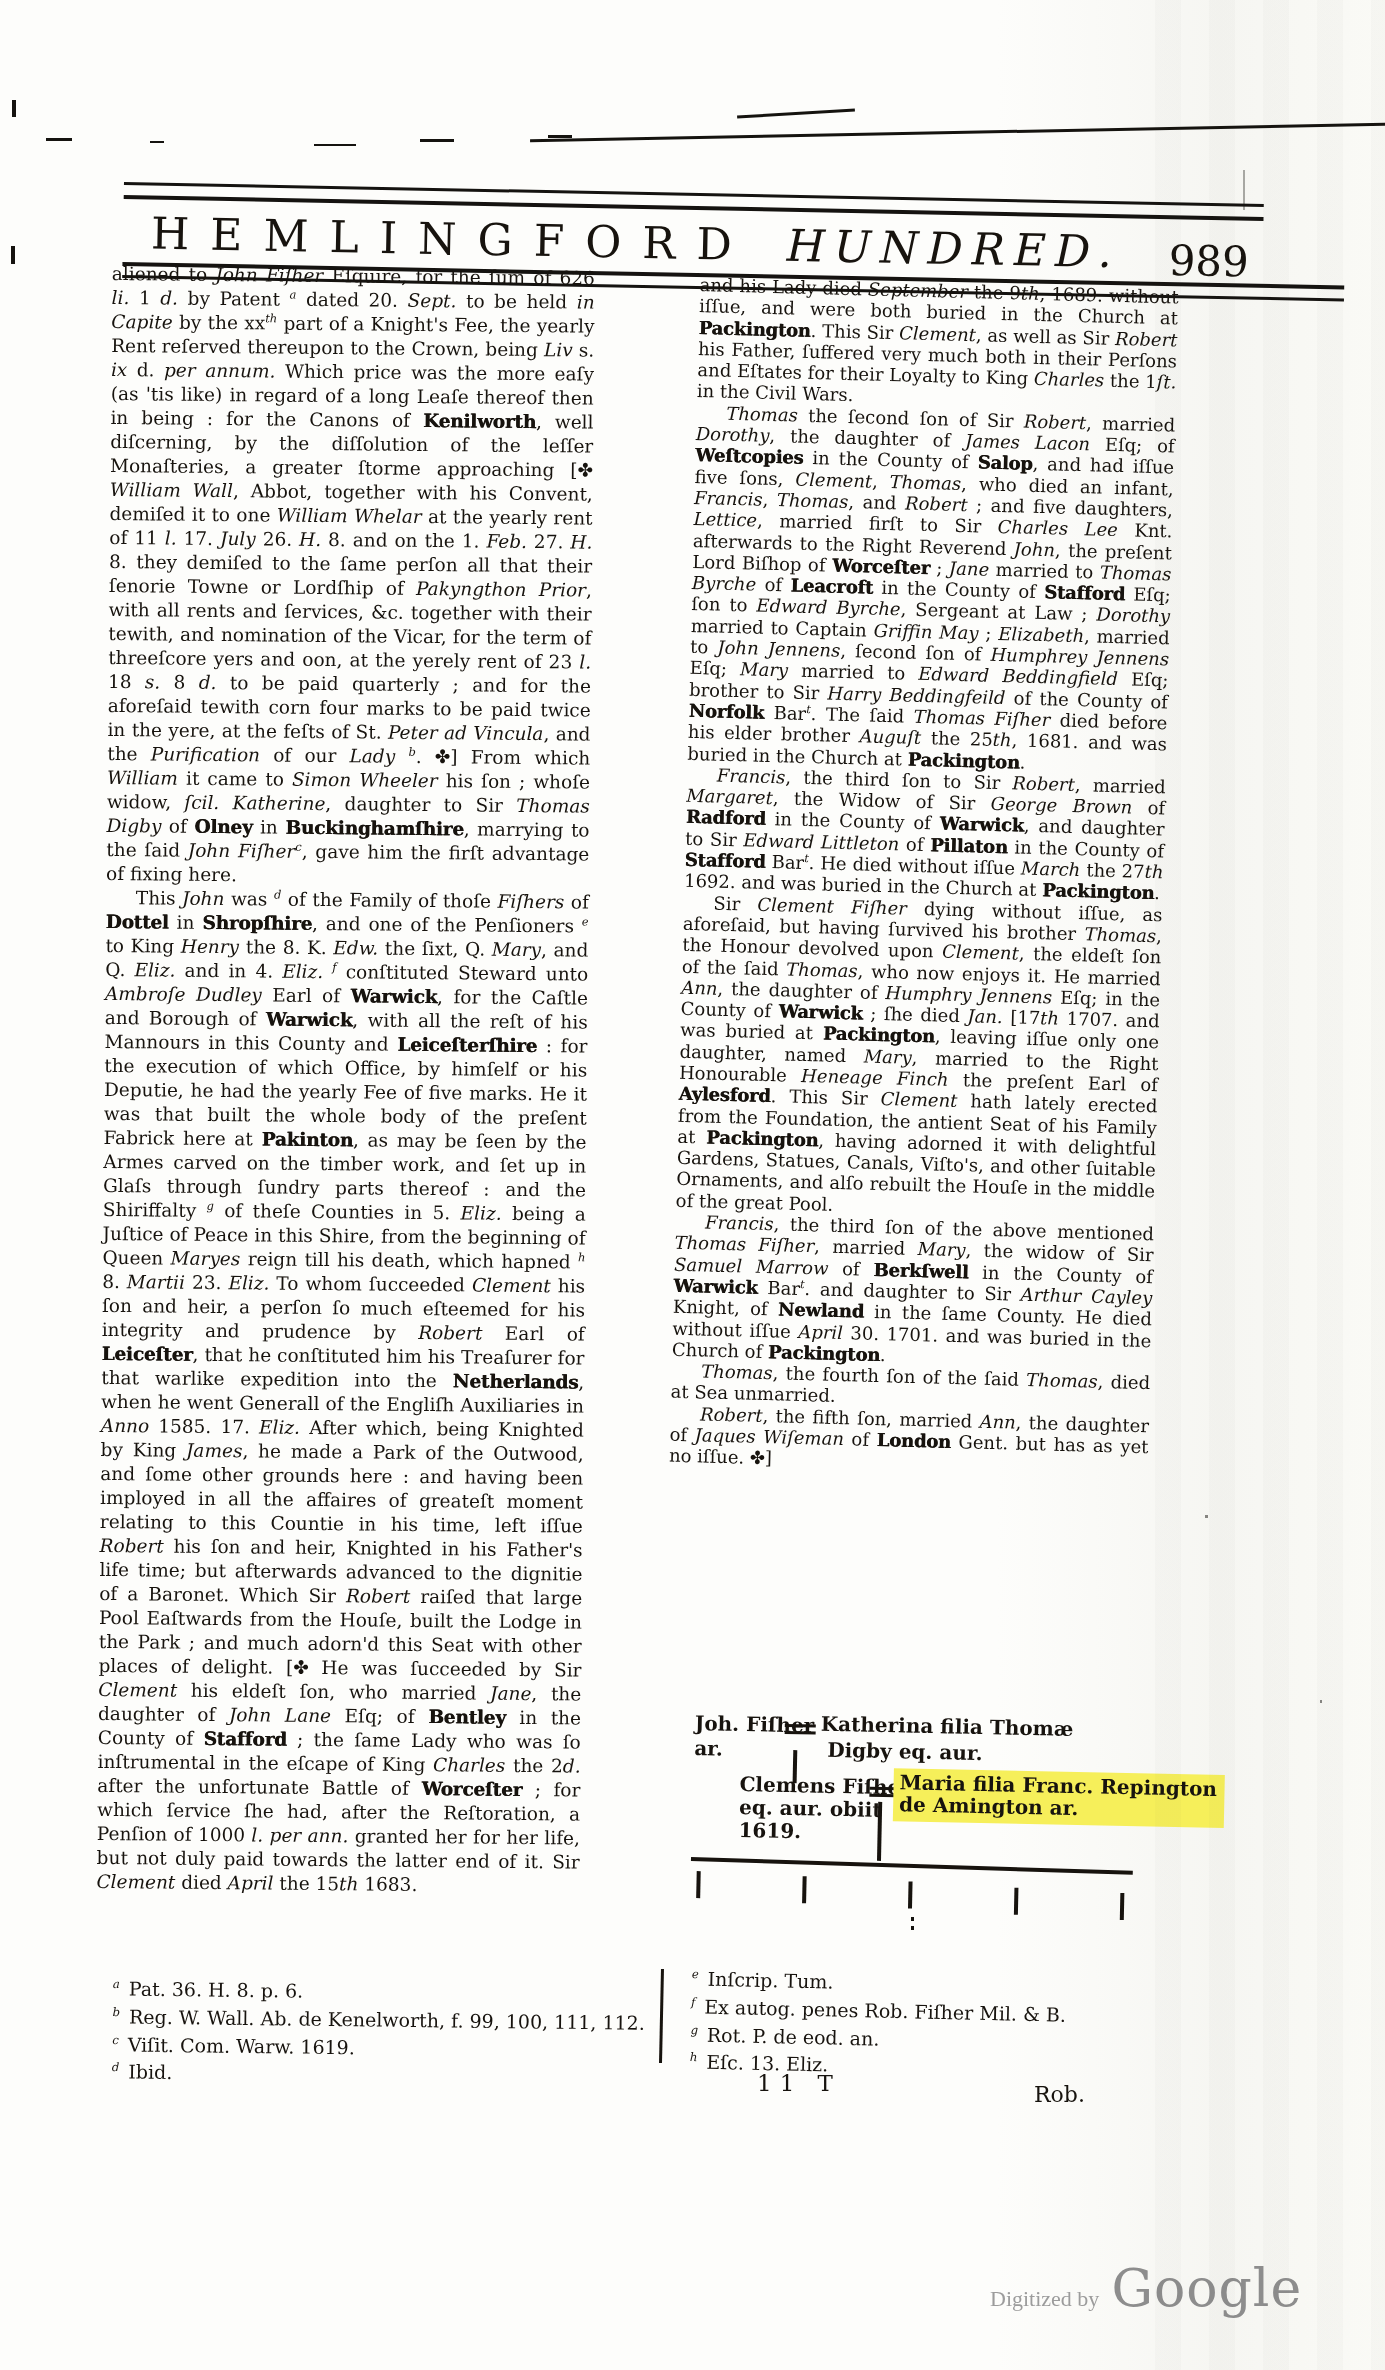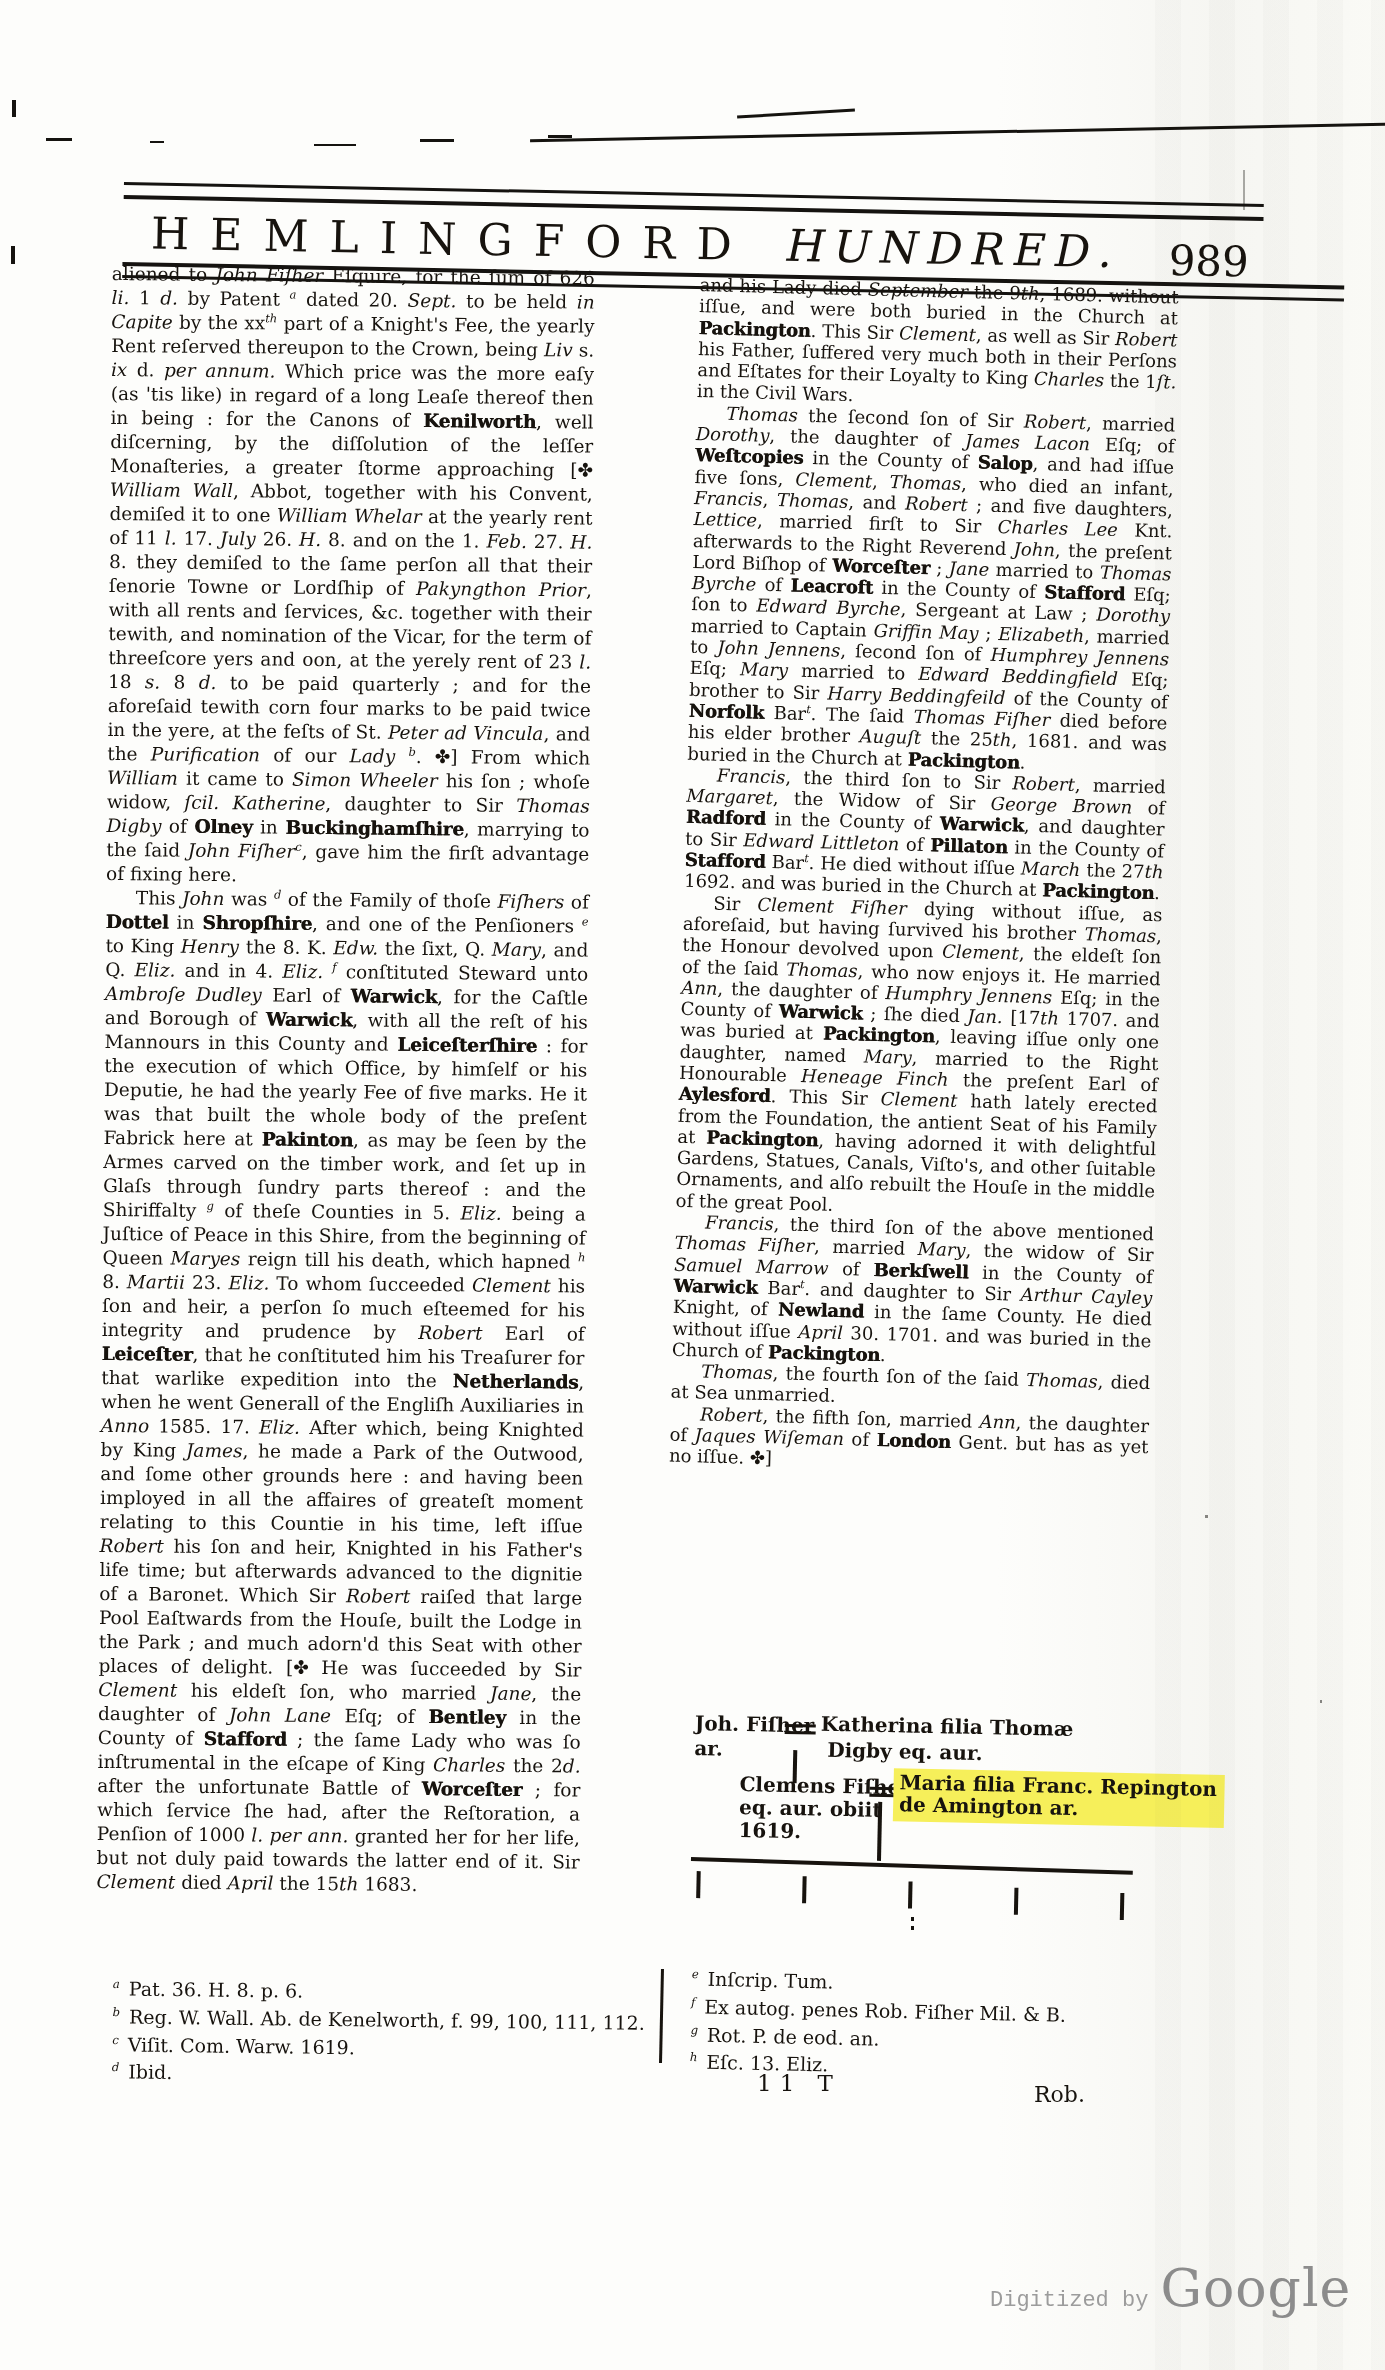--- a/index.html
+++ b/index.html
@@ -38,21 +38,21 @@
   .fn{position:absolute;font-size:19px;line-height:23.5px;}
   #fnl{left:113px;top:1973px;width:548px;transform:rotate(0.7deg);transform-origin:top left;}
   #fnr{left:692px;top:1963px;width:560px;transform:rotate(1.3deg);transform-origin:top left;}
   .noterow{white-space:nowrap;}
   .notemark{font-style:italic;font-size:0.62em;vertical-align:super;margin-right:9px;}
   #fndiv{position:absolute;left:660px;top:1969px;width:3px;height:94px;background:#17130e;transform:rotate(1.2deg);}
   #sig{position:absolute;left:736px;top:2070px;font-size:23px;letter-spacing:8px;margin-left:21px;}
   #catch{position:absolute;left:1034px;top:2082px;font-size:22px;}
   
   #wm{position:absolute;left:990px;top:2258px;display:flex;align-items:baseline;white-space:nowrap;}
-  .wm-pre{font-family:Liberation Mono, monospace;font-size:22px;color:#9c9c9c;}
+  .wm-pre{font-family:Liberation Serif, serif;font-size:22px;color:#9c9c9c;}
   .wm-brand{font-family:"DejaVu Serif",serif;font-size:52px;color:#8d8d8d;margin-left:12px;letter-spacing:1px;}
   
   .art{position:absolute;background:#15130f;}
 </style>
 </head>
 <body>
 
 <div class="page">
 
   <div class="art" style="left:530px;top:131px;width:858px;height:3px;transform:rotate(-1.1deg);"></div>

